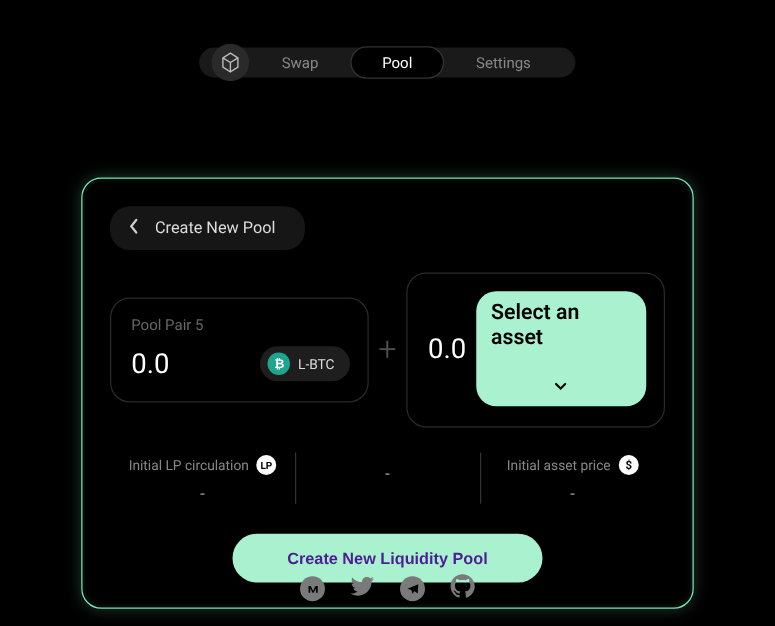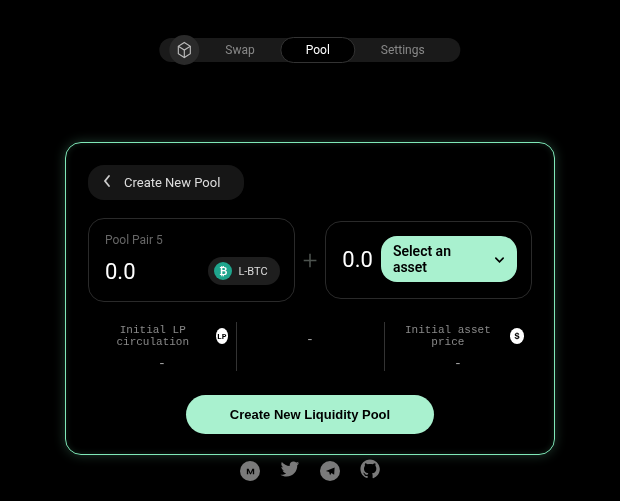--- a/index.html
+++ b/index.html
@@ -100,36 +100,36 @@
     color: #fff; font-size: 10px; font-weight: bold;
   }
   .select-btn {
     display: inline-flex;
     align-items: center;
     gap: 18px;
     background: #a9f1cf;
     color: #000;
     border-radius: 16px;
     padding: 7px 12px;
-    font-size: 14px;
+    font-size: 17px;
     font-weight: 600;
     cursor: pointer;
+    flex-direction: column;
   }
   .select-btn svg { width: 11px; height: 8px; }
   .plus {
     color: #4d534f;
     font-size: 26px;
     font-weight: 300;
     padding: 0 8px;
   }
   .stats {
     margin-top: 18px;
     display: flex;
     border-top: 0;
-    font-family: Liberation Mono, monospace;
   }
   .stat {
     flex: 1;
     text-align: center;
     padding: 4px 8px 2px 8px;
     position: relative;
   }
   .stat + .stat::before {
     content: "";
     position: absolute;
@@ -149,21 +149,21 @@
     width: 16px; height: 16px; border-radius: 50%;
     background: #ffffff;
     display: flex; align-items: center; justify-content: center;
   }
   .stat-icon svg { width: 10px; height: 10px; }
   .stat-val { margin-top: 8px; color: #aaa; font-size: 13px; }
   .cta {
     margin: 22px auto 0 auto;
     display: block;
     background: #a9f1cf;
-    color: #000000;
+    color: #4c1d95;
     border: none;
     border-radius: 20px;
     padding: 12px 44px;
     font-size: 13px;
     font-weight: 600;
     cursor: pointer;
   }
   .footer {
     position: absolute;
     bottom: 18px;

